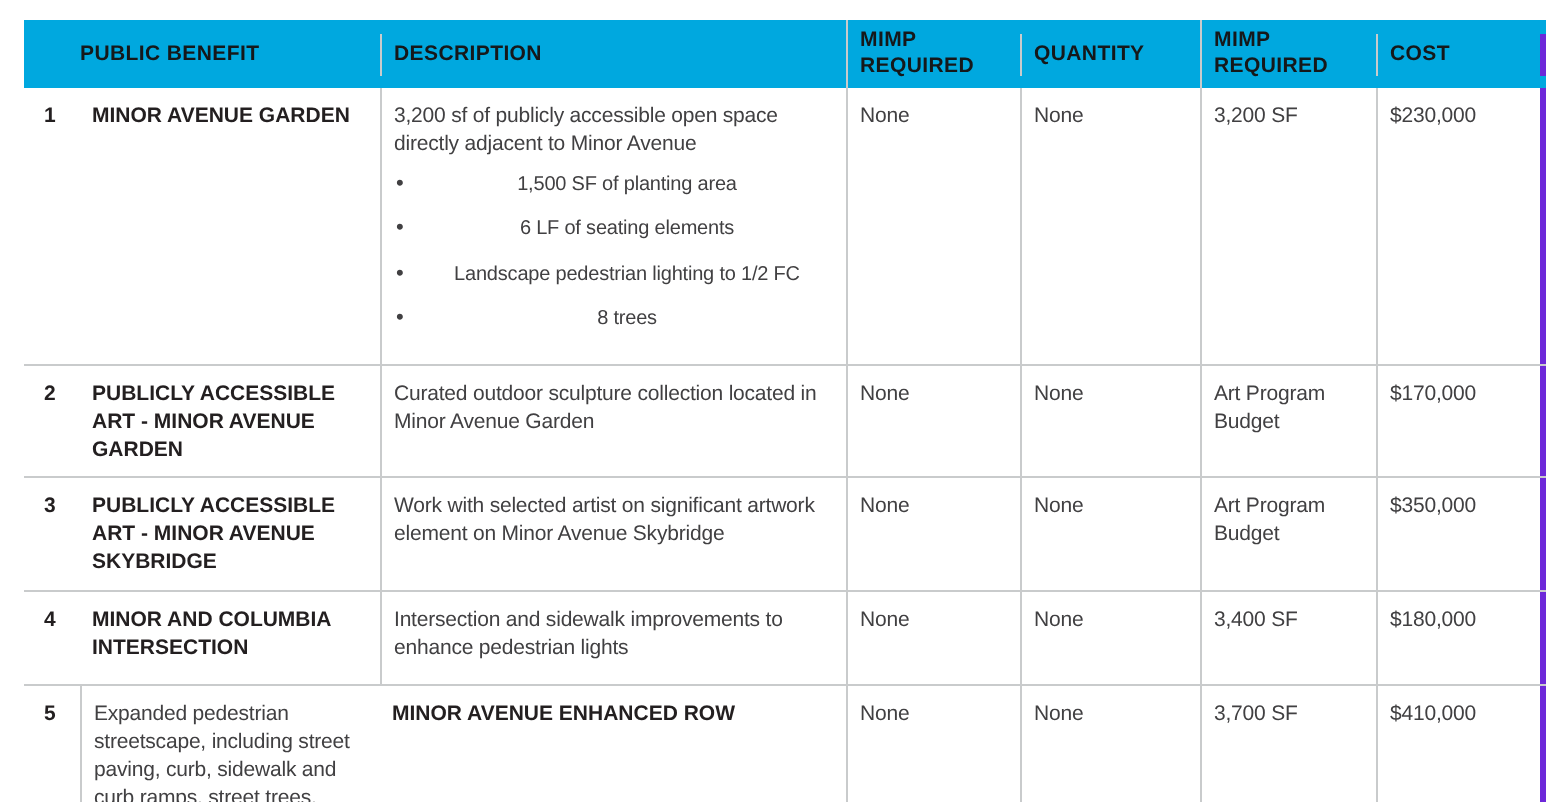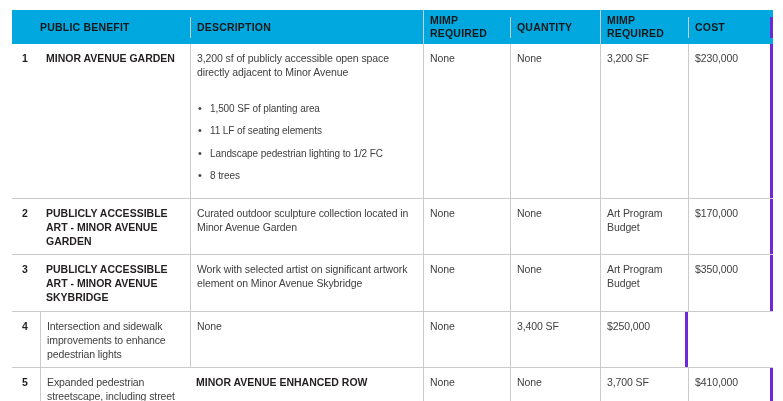--- a/index.html
+++ b/index.html
@@ -48,21 +48,21 @@
   .c-cost { border-right: 3px solid #6d28d9; }
   .td.c-num { padding-left: 10px; }
   .bold { font-weight: bold; color: #231f20; letter-spacing: 0; }
 
   #tbody .row:nth-child(1) { min-height: 127px; }
   #tbody .row:nth-child(2) { min-height: 52px; }
   #tbody .row:nth-child(3) { min-height: 45px; }
   #tbody .row:nth-child(4) { min-height: 47px; }
   #tbody .row:nth-child(5) { min-height: 49px; }
 
-  .bullets { list-style: none; margin-top: 22px; }
+  .bullets { list-style: none; margin-top: 6px; text-align: center; }
   .bullets li {
     position: relative;
     padding-left: 13px;
     margin-bottom: 9px;
     font-size: 10px;
   }
   .bullets li::before {
     content: "\2022";
     position: absolute;
     left: 1px; top: -1px;
@@ -87,21 +87,21 @@
     </div>
 
     <div id="tbody">
         <div class="row grid-row">
           <div class="td c-num bold">1</div>
           <div class="td c-benefit bold">MINOR AVENUE GARDEN</div>
           <div class="td c-desc">
             <div class="desc-text">3,200 sf of publicly accessible open space directly adjacent to Minor Avenue</div>
             <ul class="bullets">
               <li>1,500 SF of planting area</li>
-              <li>11 LF of seating elements</li>
+              <li>6 LF of seating elements</li>
               <li>Landscape pedestrian lighting to 1/2 FC</li>
               <li>8 trees</li>
             </ul>
           </div>
           <div class="td c-code">None</div>
           <div class="td c-mimp">None</div>
           <div class="td c-qty">3,200 SF</div>
           <div class="td c-cost">$230,000</div>
         </div>
         <div class="row grid-row">
@@ -121,27 +121,28 @@
           <div class="td c-desc">
             <div class="desc-text">Work with selected artist on significant artwork element on Minor Avenue Skybridge</div>
           </div>
           <div class="td c-code">None</div>
           <div class="td c-mimp">None</div>
           <div class="td c-qty">Art Program Budget</div>
           <div class="td c-cost">$350,000</div>
         </div>
         <div class="row grid-row">
           <div class="td c-num bold">4</div>
+          <div class="td c-benefit bold">MINOR AND COLUMBIA INTERSECTION</div>
           <div class="td c-desc">
             <div class="desc-text">Intersection and sidewalk improvements to enhance pedestrian lights</div>
           </div>
           <div class="td c-code">None</div>
           <div class="td c-mimp">None</div>
           <div class="td c-qty">3,400 SF</div>
-          <div class="td c-cost">$250,000</div>
+          <div class="td c-cost">$180,000</div>
         </div>
         <div class="row grid-row">
           <div class="td c-num bold">5</div>
           <div class="td c-desc">
             <div class="desc-text">Expanded pedestrian streetscape, including street paving, curb, sidewalk and curb ramps, street trees, planting, and pedestrian lights</div>
           </div>
           <div class="td c-benefit bold">MINOR AVENUE ENHANCED ROW</div>
           <div class="td c-code">None</div>
           <div class="td c-mimp">None</div>
           <div class="td c-qty">3,700 SF</div>

